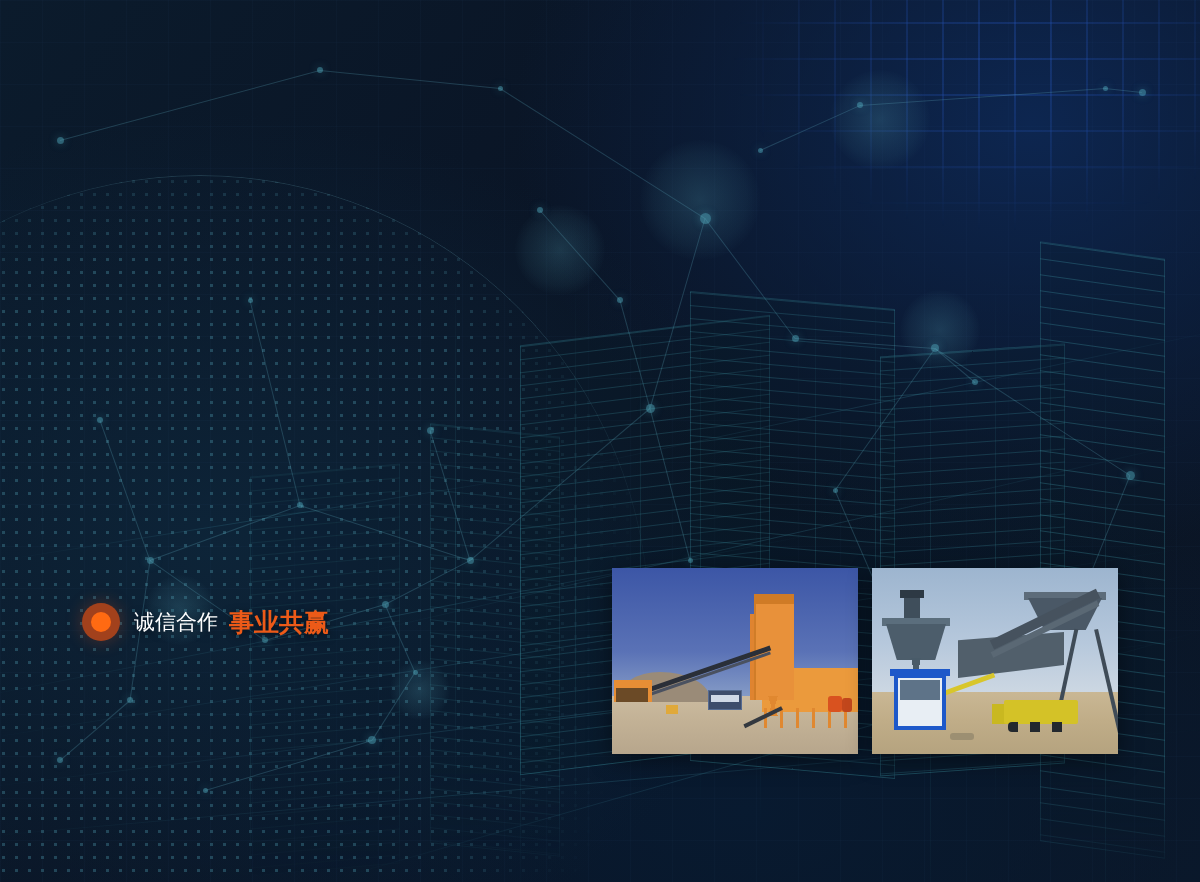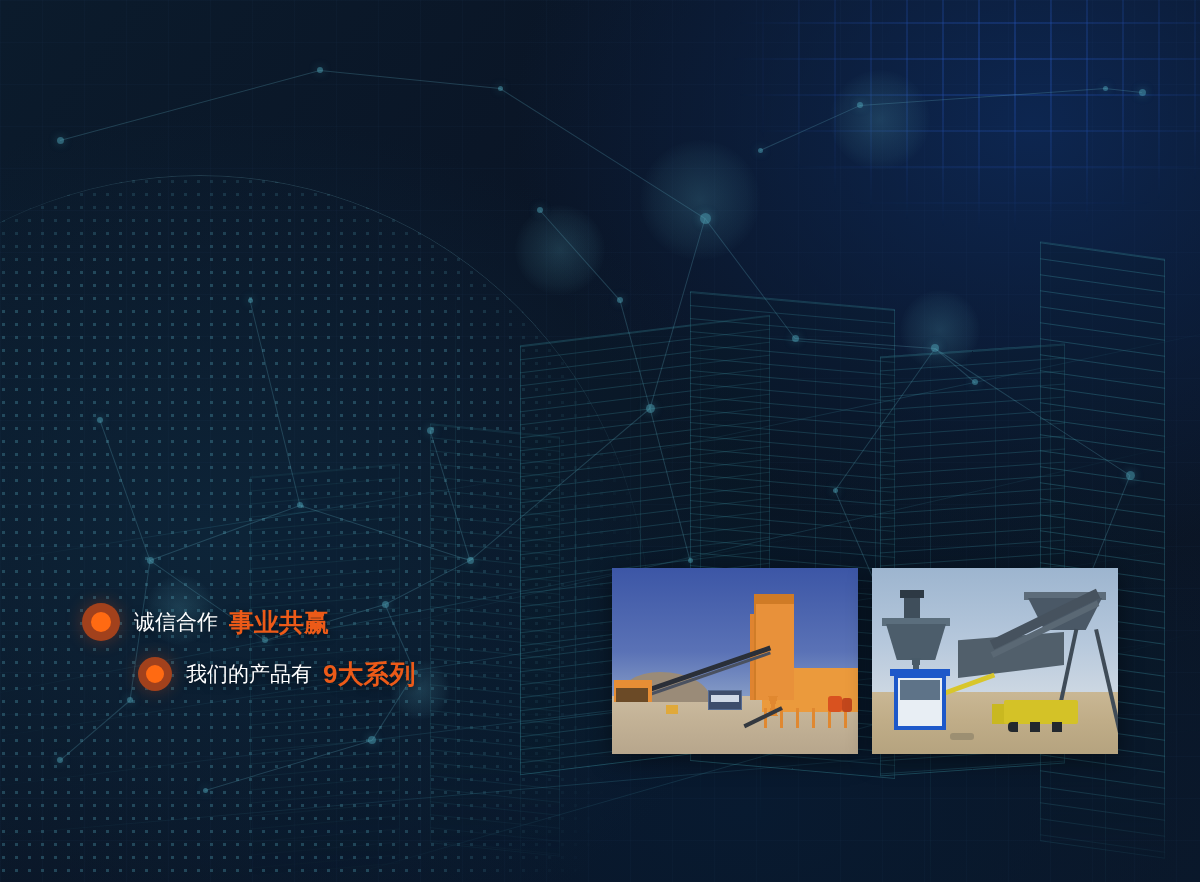--- a/index.html
+++ b/index.html
@@ -395,25 +395,20 @@
 
 
     <div class="bullets">
 
       <div class="bullet-row r1">
         <span class="dot"></span>
         <span class="b-text">诚信合作</span>
         <span class="b-hl">事业共赢</span>
       </div>
 
-      <div class="bullet-row r2">
-        <span class="dot"></span>
-        <span class="b-text">我们的产品有</span>
-        <span class="b-hl">9大系列</span>
-      </div>
 
 
     </div>
 
     <div class="photos">
 
       <div class="photo p1">
         <div class="sky"></div>
           <div class="ground"></div>
           <div class="dirtpile"></div>

